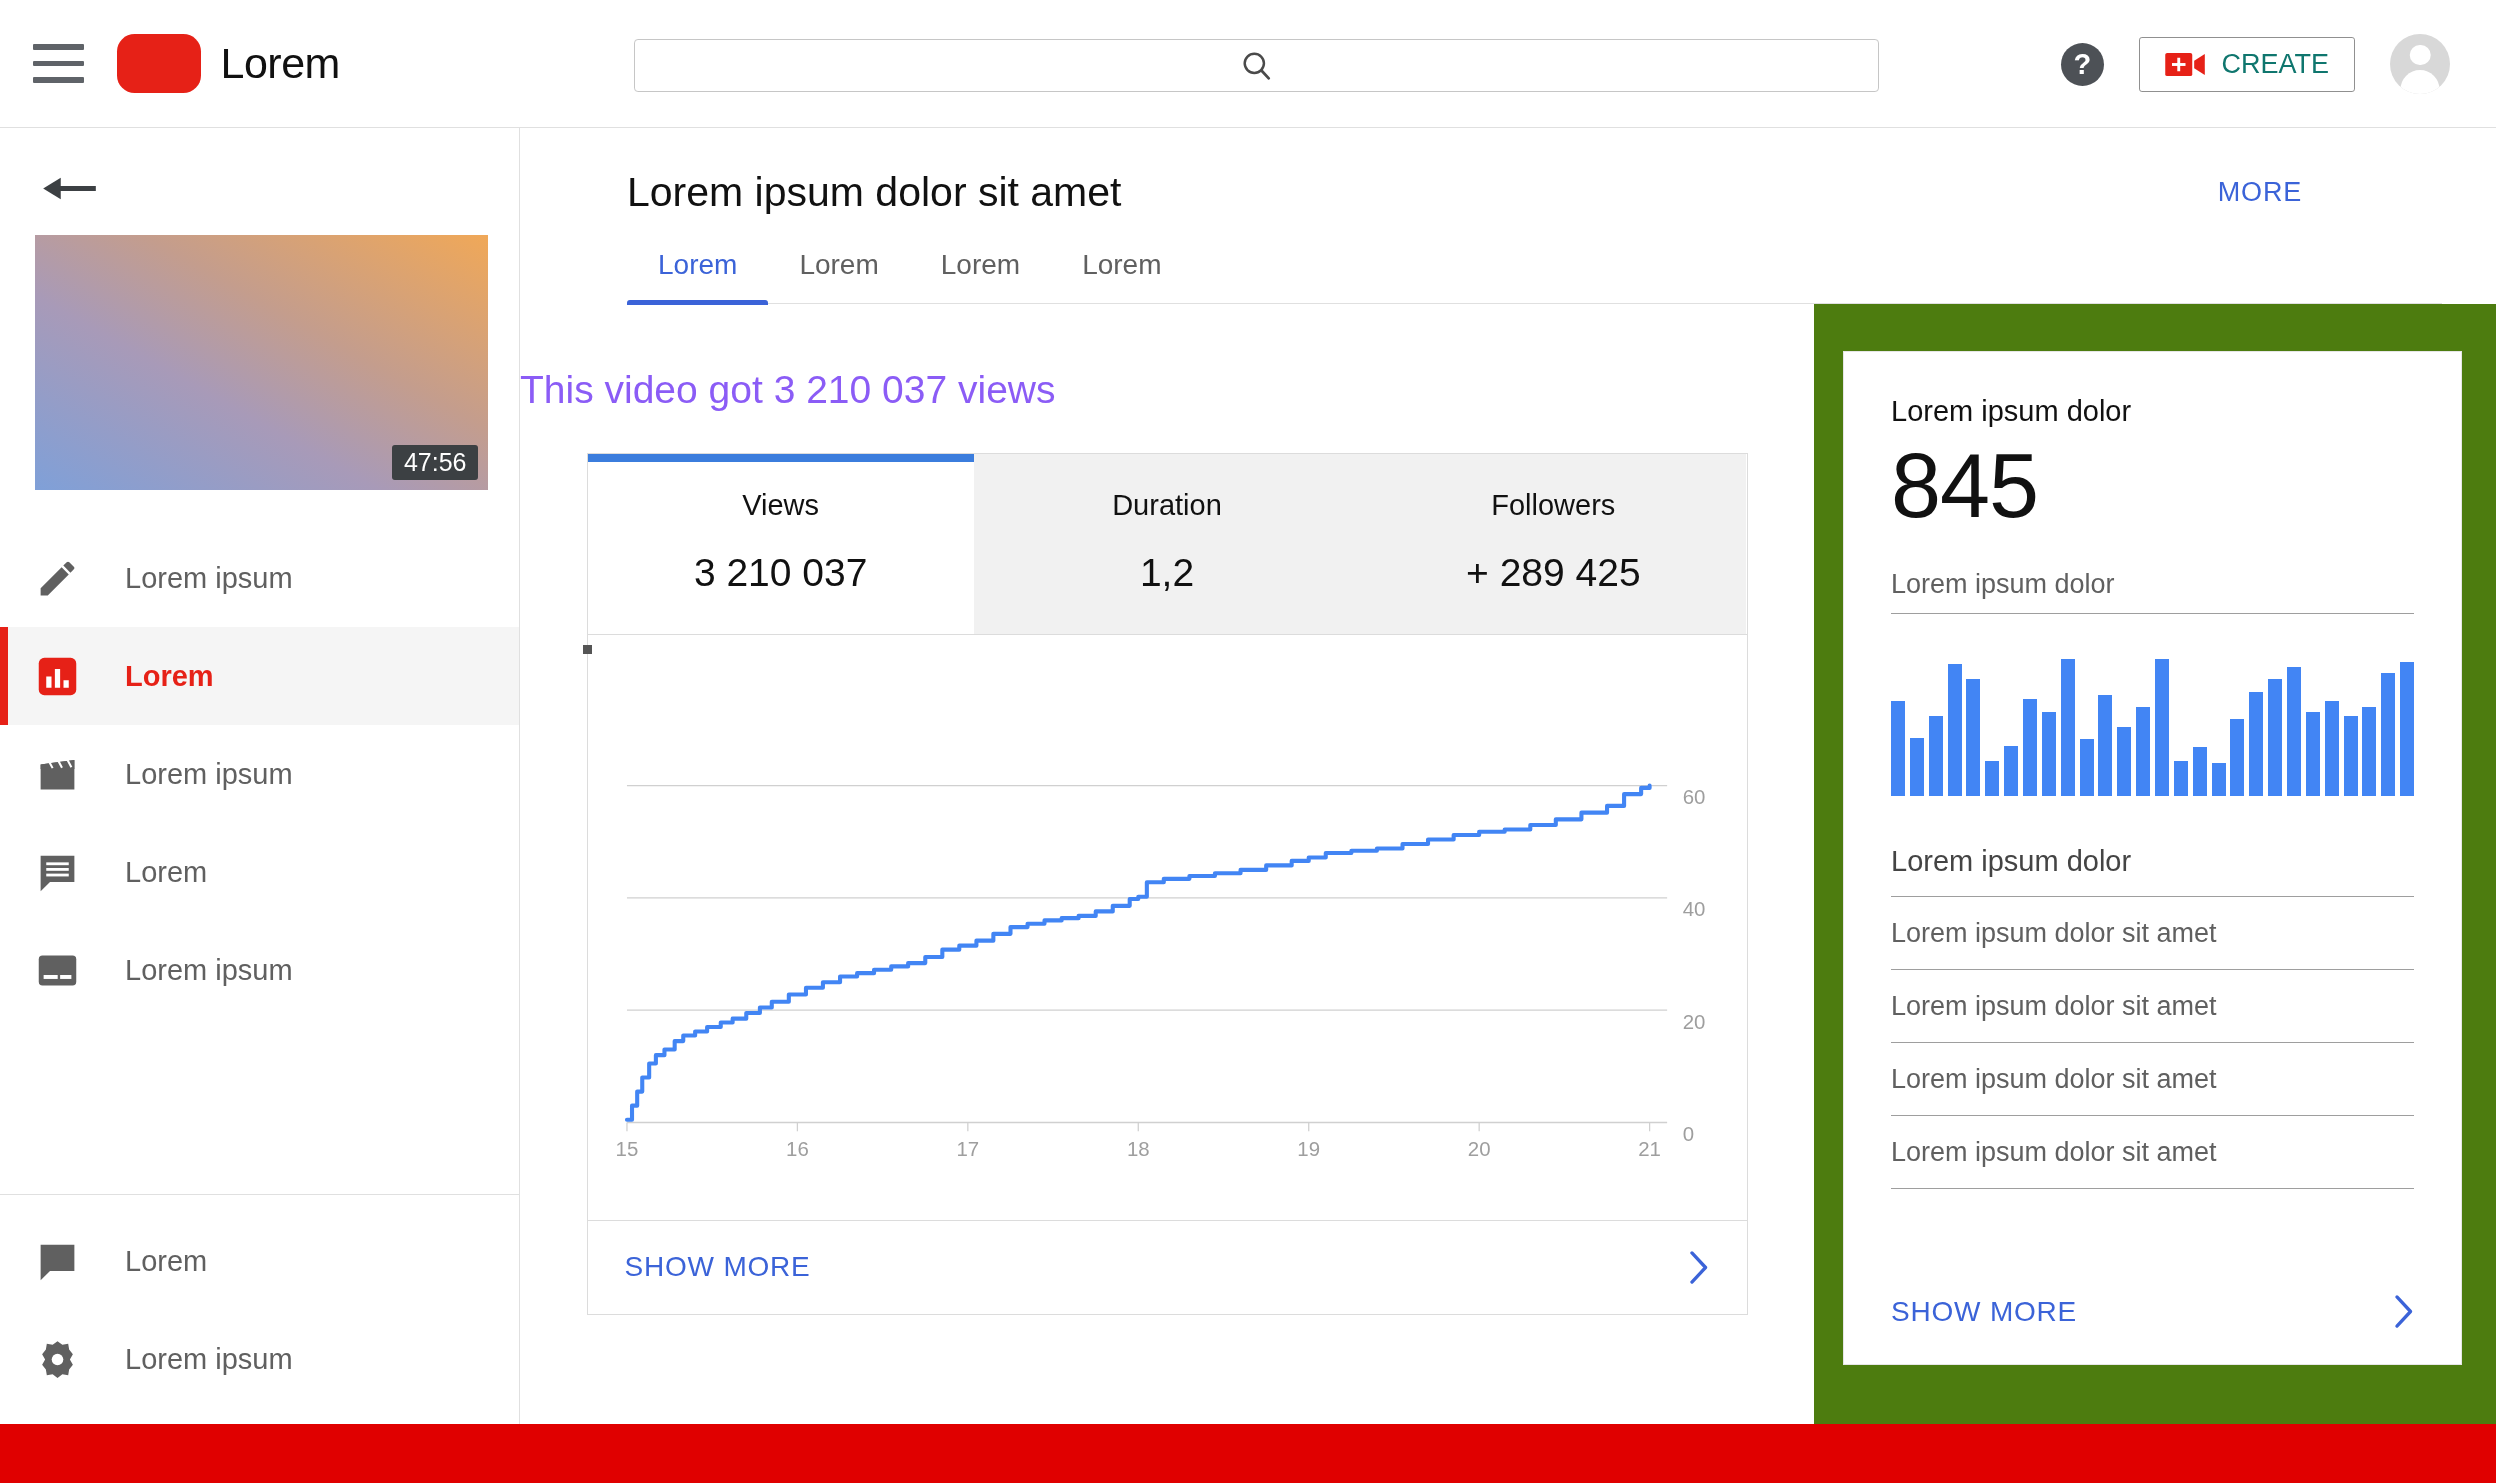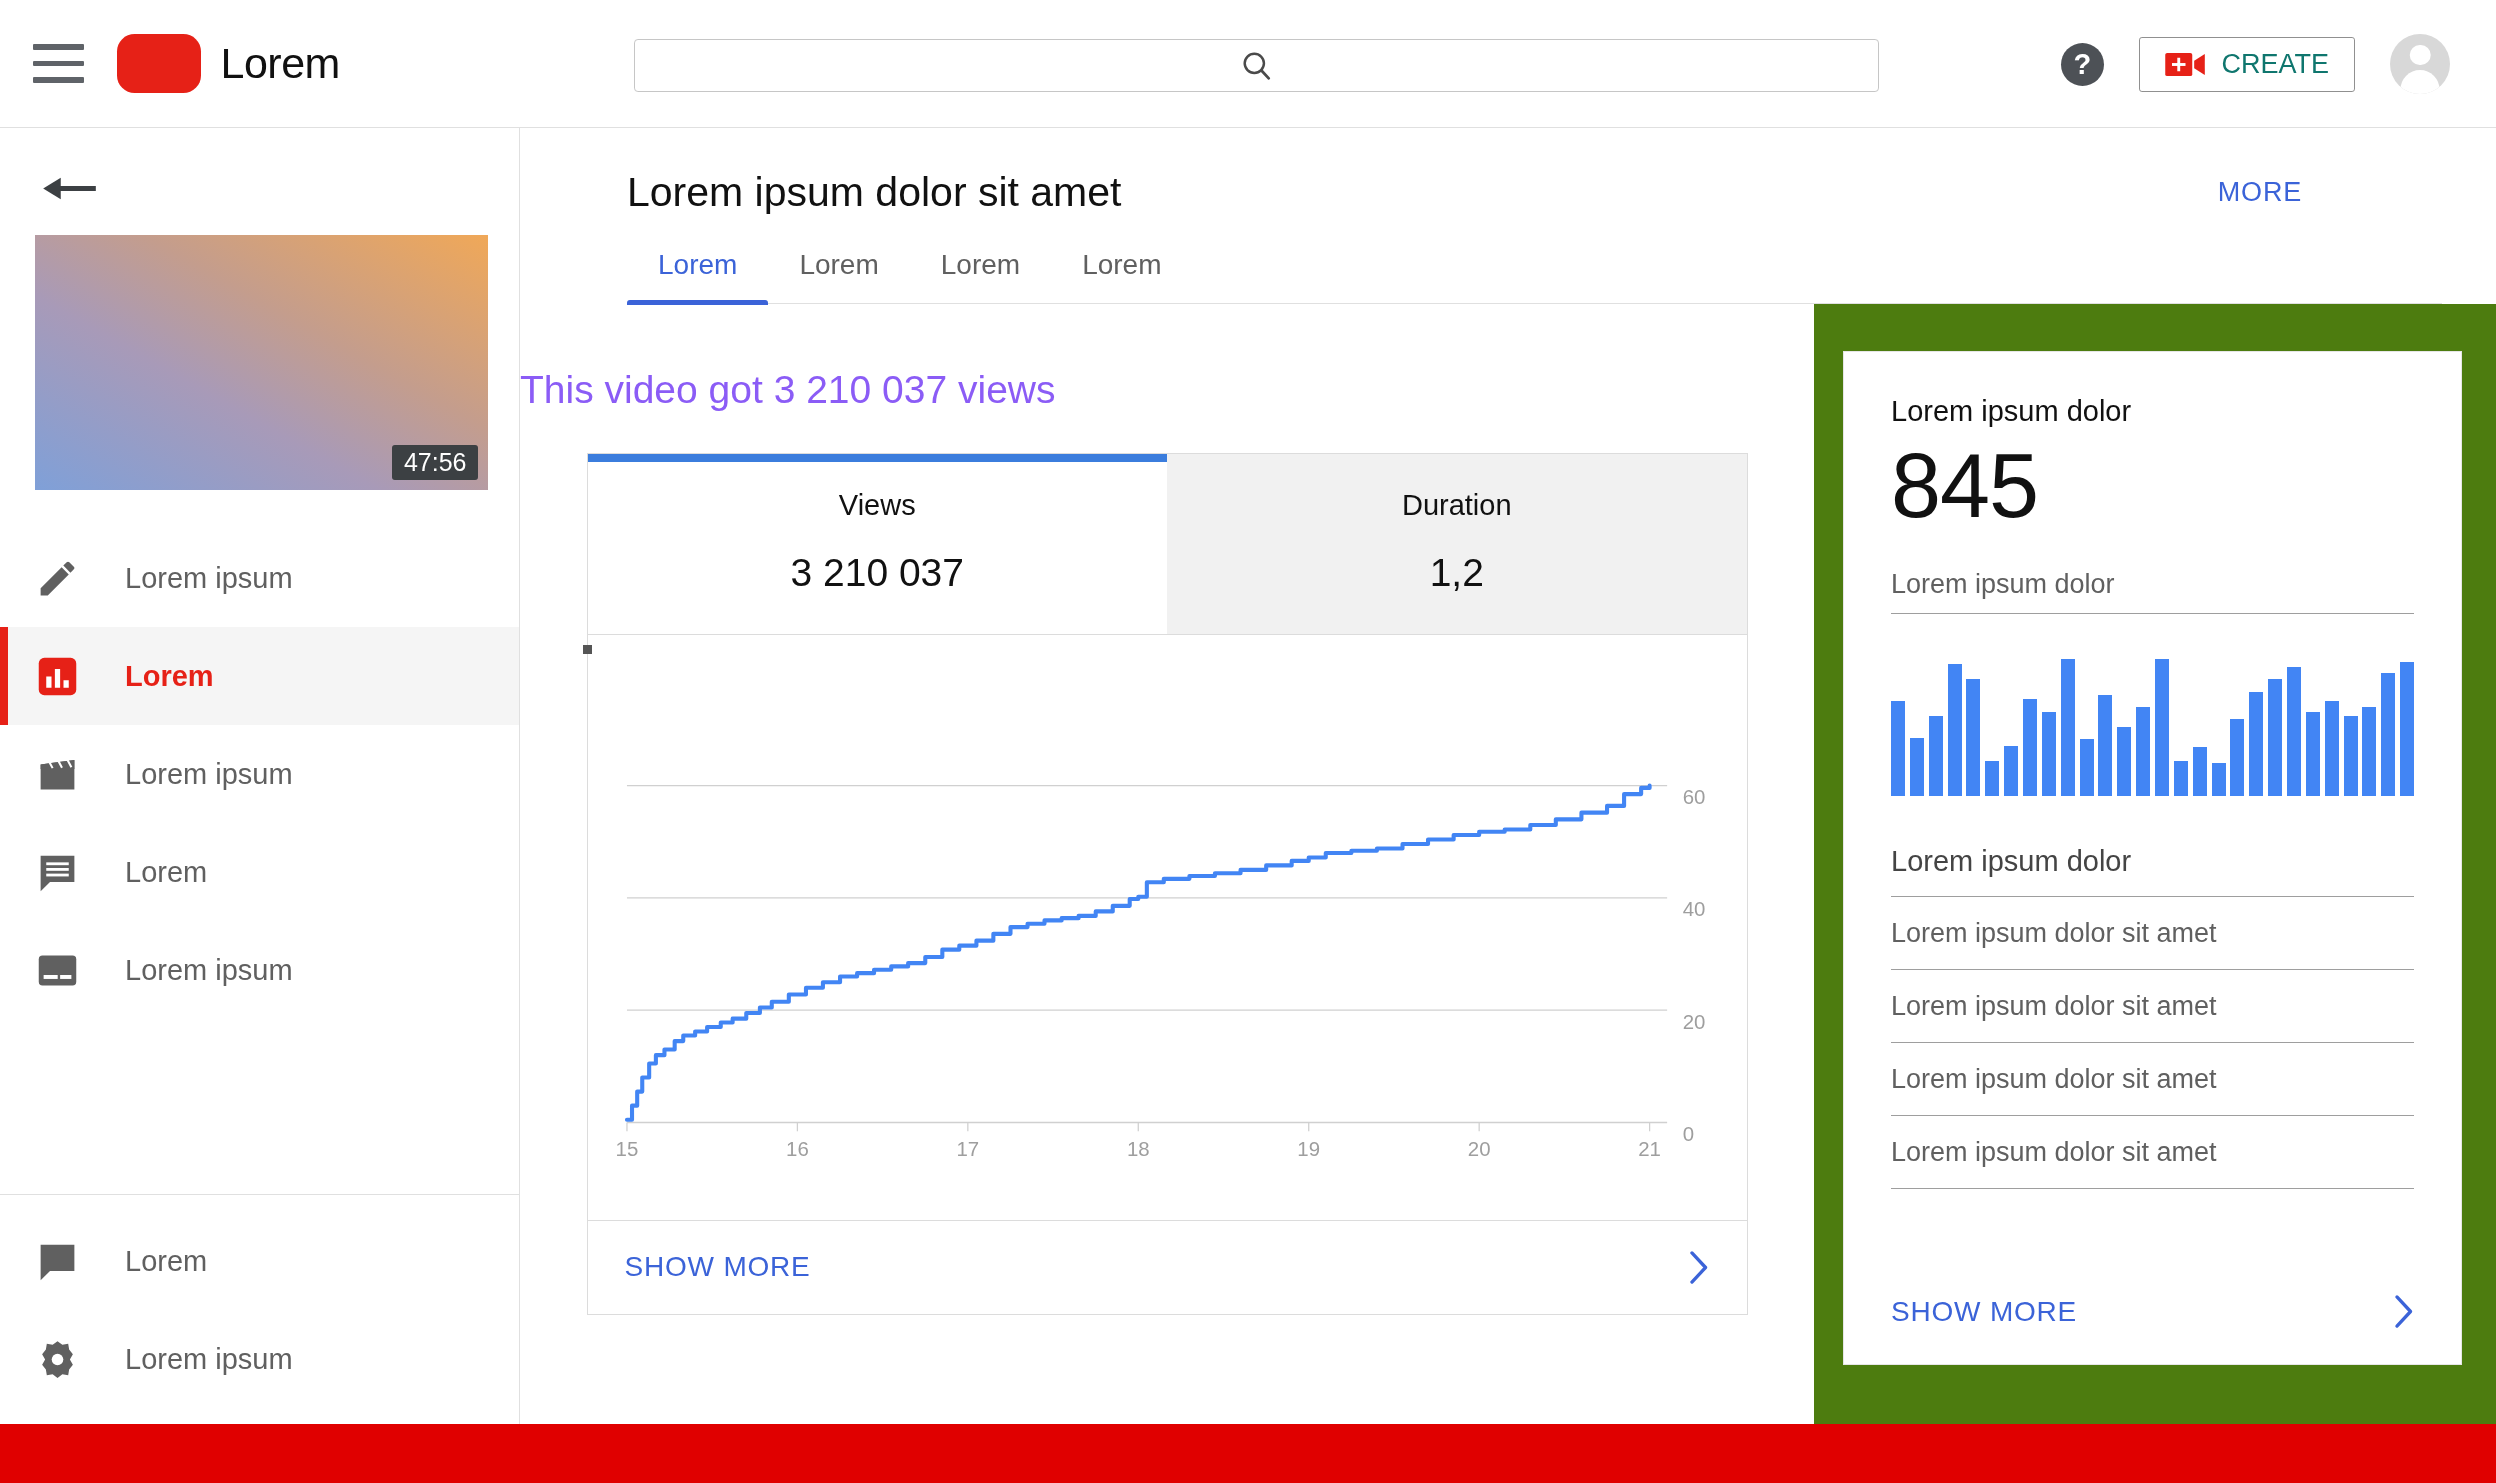--- a/index.html
+++ b/index.html
@@ -353,20 +353,24 @@
             <div class="edge-marker"></div>
 
             <div class="metric-row">
               <div class="metric active">
                 <div class="metric-label">Views</div>
                 <div class="metric-value">3 210 037</div>
               </div>
               <div class="metric">
                 <div class="metric-label">Duration</div>
                 <div class="metric-value">1,2</div>
+              </div>
+              <div class="metric">
+                <div class="metric-label">Followers</div>
+                <div class="metric-value">+ 289 425</div>
               </div>
             </div>
 
             <div class="plot-area">
               <svg class="plot-svg" id="lineChart" viewBox="0 0 1190 600" preserveAspectRatio="none">
                   <line x1="40" y1="384.8484848484849" x2="1108" y2="384.8484848484849" stroke="#d0d0d0" stroke-width="1.3"></line>
                   <line x1="40" y1="269.6969696969697" x2="1108" y2="269.6969696969697" stroke="#d0d0d0" stroke-width="1.3"></line>
                   <line x1="40" y1="154.54545454545456" x2="1108" y2="154.54545454545456" stroke="#d0d0d0" stroke-width="1.3"></line>
                   <line x1="40" y1="500" x2="1108" y2="500" stroke="#d0d0d0" stroke-width="1.3"></line>
                   <text x="1124" y="519" fill="#9e9e9e" font-size="21" font-family="&quot;Liberation Sans&quot;, sans-serif">0</text>

